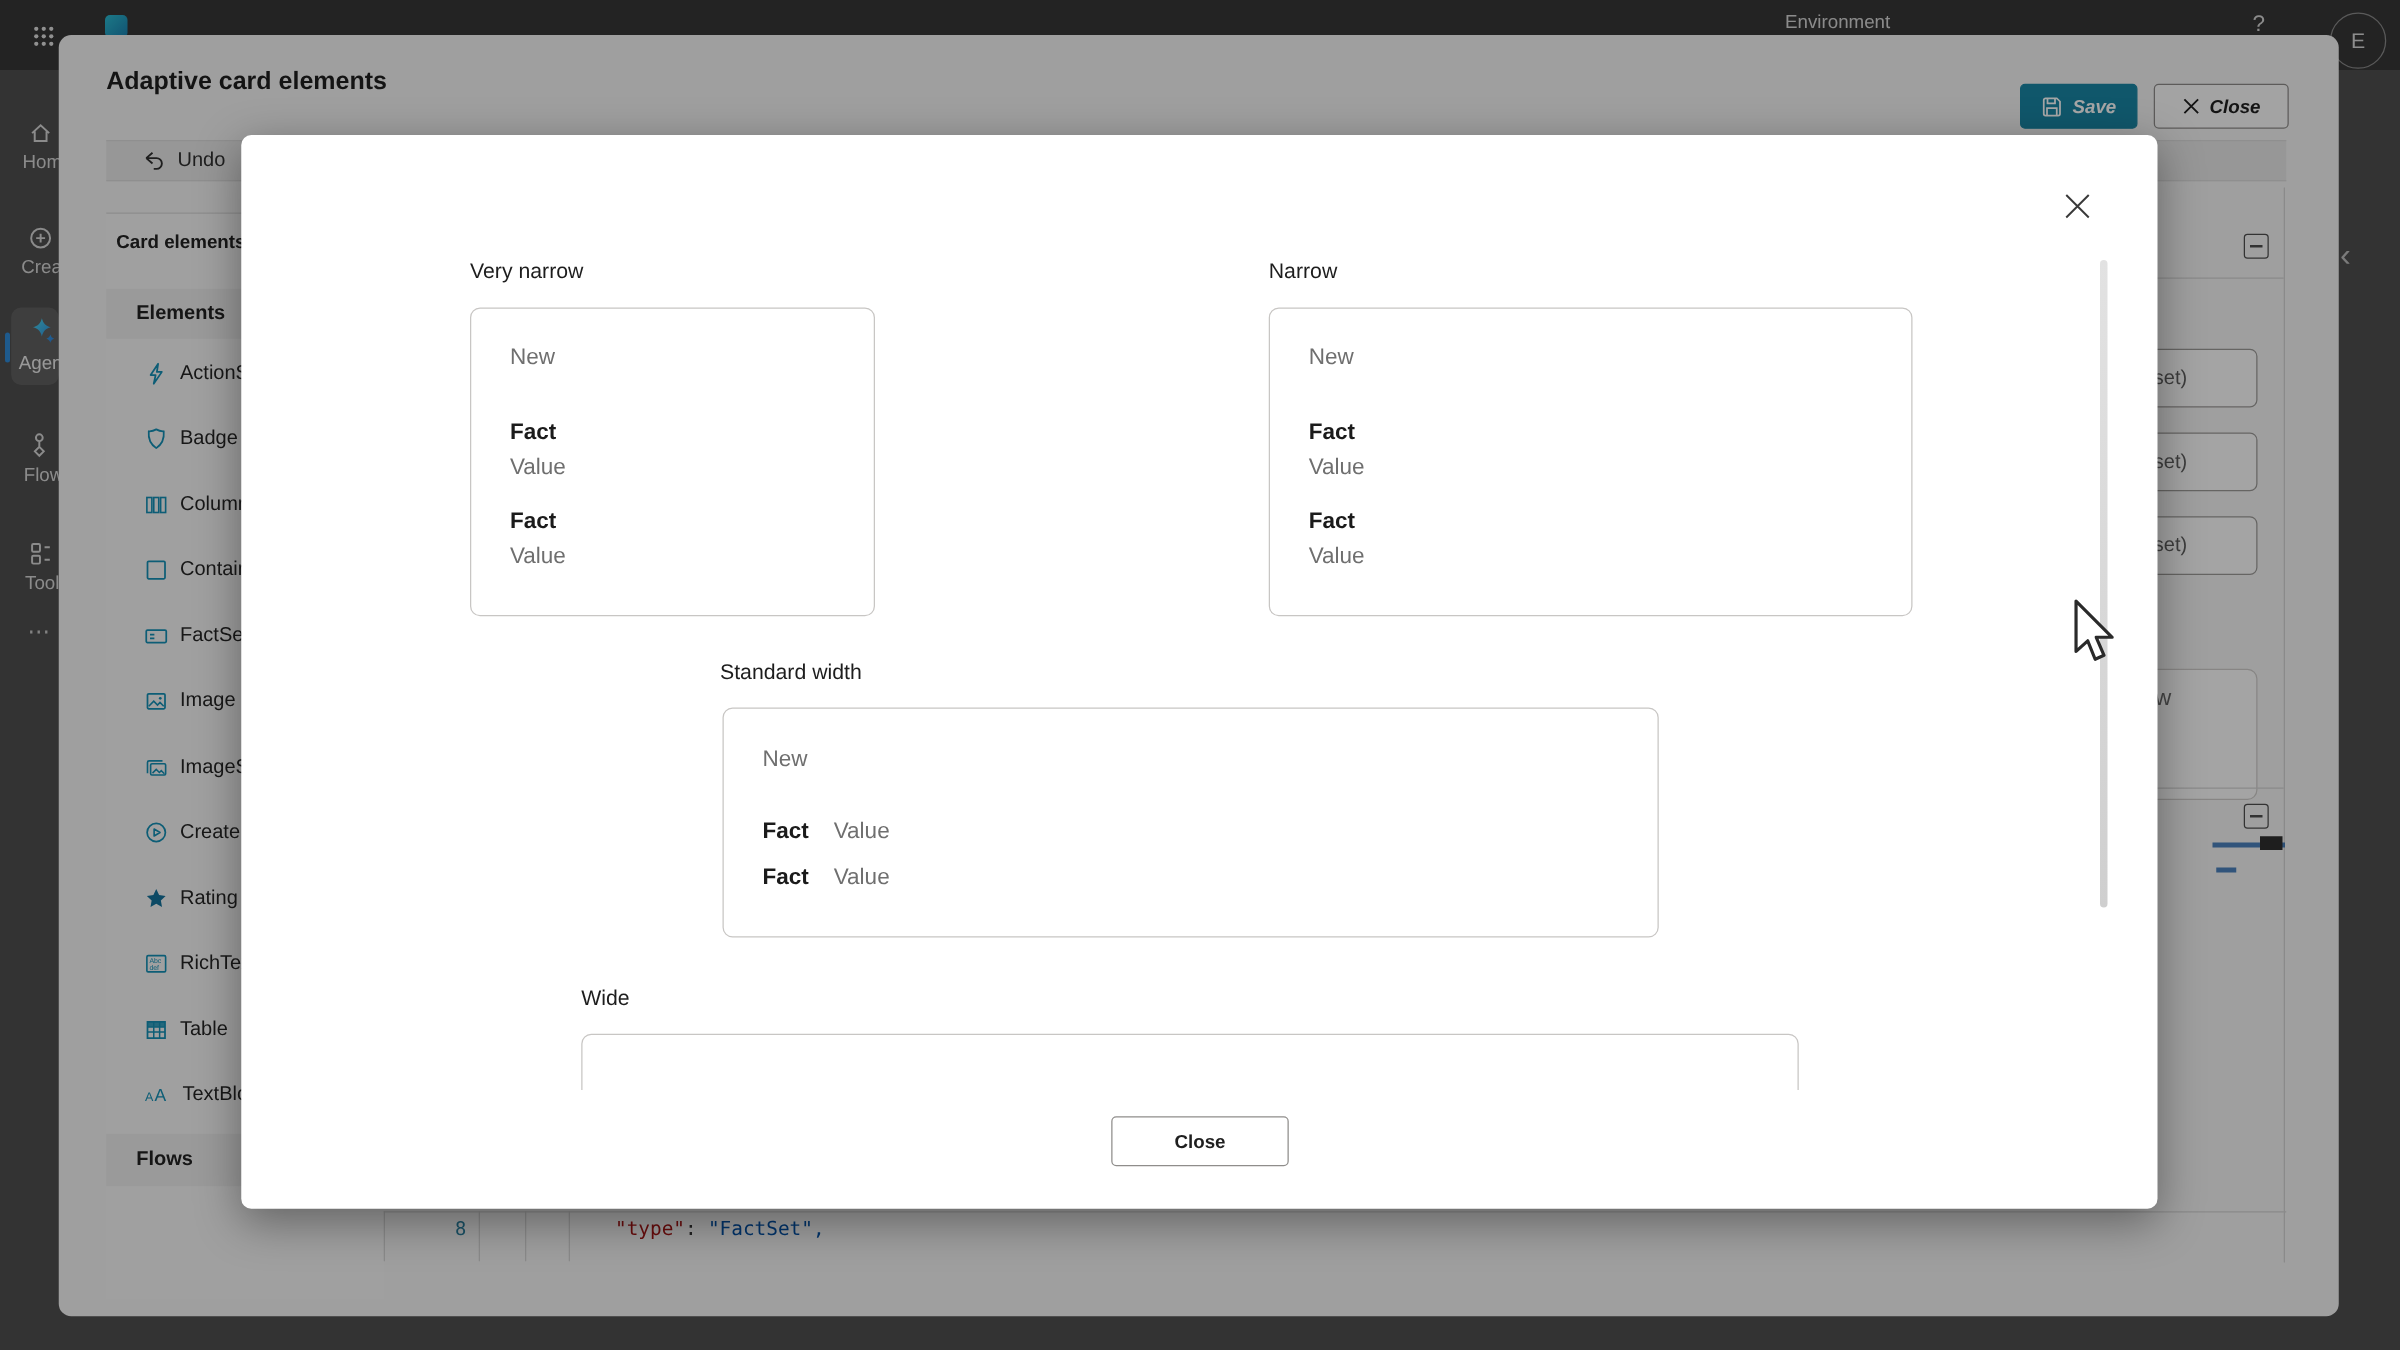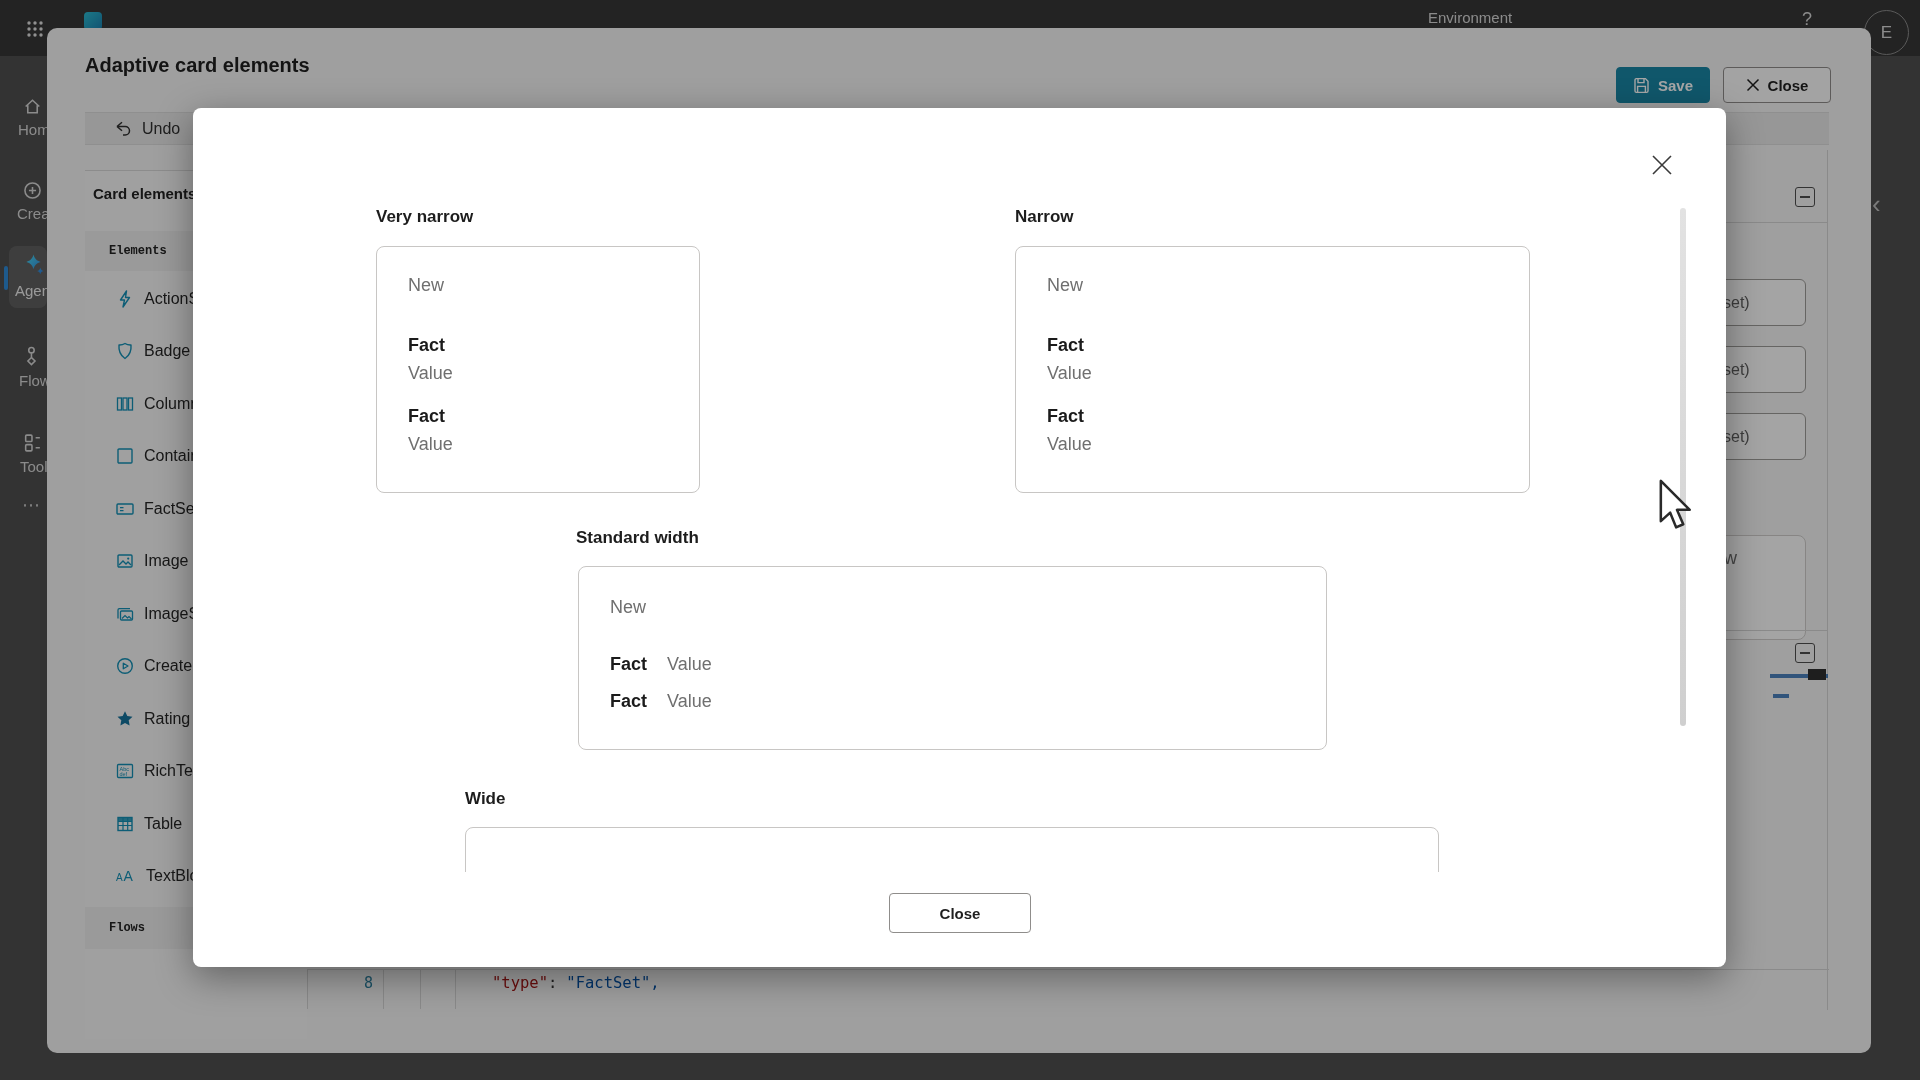--- a/index.html
+++ b/index.html
@@ -14,32 +14,32 @@
           color:#d8d8d8;font-size:17px;display:flex;align-items:center;justify-content:center;}
   
   .rail-label{color:#d6d6d6;font-size:15px;white-space:nowrap;}
   #agents-tile{left:9px;top:246px;width:38px;height:62px;background:rgba(255,255,255,.10);border-radius:8px;}
   #agents-bar{left:4px;top:266px;width:4px;height:24px;background:#2e8ad8;border-radius:2px;}
   
   #page{left:47px;top:28px;width:1824px;height:1025px;background:#f5f5f5;
         border-radius:10px;overflow:hidden;}
   #page-title{left:38px;top:26px;font-size:20px;font-weight:700;color:#1f1f1f;}
   .hbtn{height:36px;border-radius:4px;display:flex;align-items:center;justify-content:center;
-        gap:8px;font-size:15px;font-weight:600;box-sizing:border-box;cursor:default;}
+        gap:8px;font-size:15px;font-weight:600;box-sizing:border-box;cursor:default;font-style:italic;}
   #save-btn{left:1569px;top:39px;width:94px;background:#1a86a5;color:#fff;border:1px solid #1a86a5;}
   #close-btn{left:1676px;top:39px;width:108px;background:#fbfbfb;color:#1f1f1f;border:1px solid #8f8d8b;}
   #toolbar{left:38px;top:84px;width:1744px;height:33px;background:#e9e9e9;
            border-top:1px solid #dcdcdc;border-bottom:1px solid #dcdcdc;
            display:flex;align-items:center;box-sizing:border-box;padding-left:28px;gap:10px;}
   #toolbar .lbl{font-size:16px;color:#303030;}
   
   #sidebar{left:38px;top:142px;width:222px;height:868px;background:#f6f6f6;border-top:1px solid #d8d8d8;}
   .sb-head{left:8px;top:14px;font-size:15px;font-weight:700;color:#222;}
   .sb-section{left:0;width:222px;height:40px;background:#ededed;display:flex;align-items:center;}
-  .sb-section span{margin-left:24px;font-size:12px;font-weight:700;color:#222;font-family:Liberation Mono, monospace;}
+  .sb-section span{margin-left:24px;font-size:16px;font-weight:700;color:#222;}
   .sb-item{left:0;width:222px;height:52px;display:flex;align-items:center;}
   .sb-item svg{margin-left:30px;flex:none;}
   .sb-item span{margin-left:9px;font-size:16px;color:#262626;white-space:nowrap;}
   
   .cl{background:#d4d4d4;}
   #line-num{left:262px;top:946px;width:64px;text-align:right;
             font-family:"DejaVu Sans Mono",monospace;font-size:15px;color:#2a7f9e;}
   #code-line{left:445px;top:946px;font-family:"DejaVu Sans Mono",monospace;font-size:15.5px;white-space:pre;}
   #code-line .k{color:#a31515;} #code-line .c{color:#333;} #code-line .v{color:#0451a5;margin-left:9px;}
   
@@ -52,21 +52,21 @@
   .collapse{width:20px;height:20px;border:1.5px solid #4f4f4f;border-radius:3px;
             display:flex;align-items:center;justify-content:center;box-sizing:border-box;}
   .collapse i{display:block;width:10px;height:1.8px;background:#4f4f4f;}
   
   #overlay{left:0;top:0;width:1920px;height:1080px;background:rgba(0,0,0,.35);z-index:10;}
   #modal{left:193px;top:108px;width:1533px;height:859px;background:#fff;border-radius:8px;
          box-shadow:0 10px 36px rgba(0,0,0,.38);z-index:20;}
   #modal-title{left:35px;top:36px;font-size:24px;font-weight:700;color:#1d1d1d;}
   #modal-x{left:1450px;top:38px;width:38px;height:38px;display:flex;align-items:center;justify-content:center;border-radius:4px;}
   #previews{left:0;top:84px;width:1533px;height:680px;overflow:hidden;}
-  .pv-label{font-size:17px;font-weight:700;color:#1d1d1d;}
+  .pv-label{font-size:17px;font-weight:400;color:#1d1d1d;}
   .acard{border:1px solid #c8c6c4;border-radius:8px;background:#fff;box-sizing:border-box;}
   .stack div{line-height:24px;font-size:18px;color:#6f6f6f;}
   .stack .b{color:#1b1b1b;font-weight:700;}
   .stack{padding:26px 0 0 31px;}
   .stack .m1{margin-top:36px;} .stack .m2{margin-top:4px;} .stack .m3{margin-top:19px;}
   .hstack{padding:27px 0 0 31px;}
   .hstack div{line-height:26px;font-size:18px;color:#6f6f6f;}
   .hstack .row{display:flex;gap:20px;}
   .hstack .b{color:#1b1b1b;font-weight:700;}
   .hstack .r1{margin-top:31px;} .hstack .r2{margin-top:11px;}

